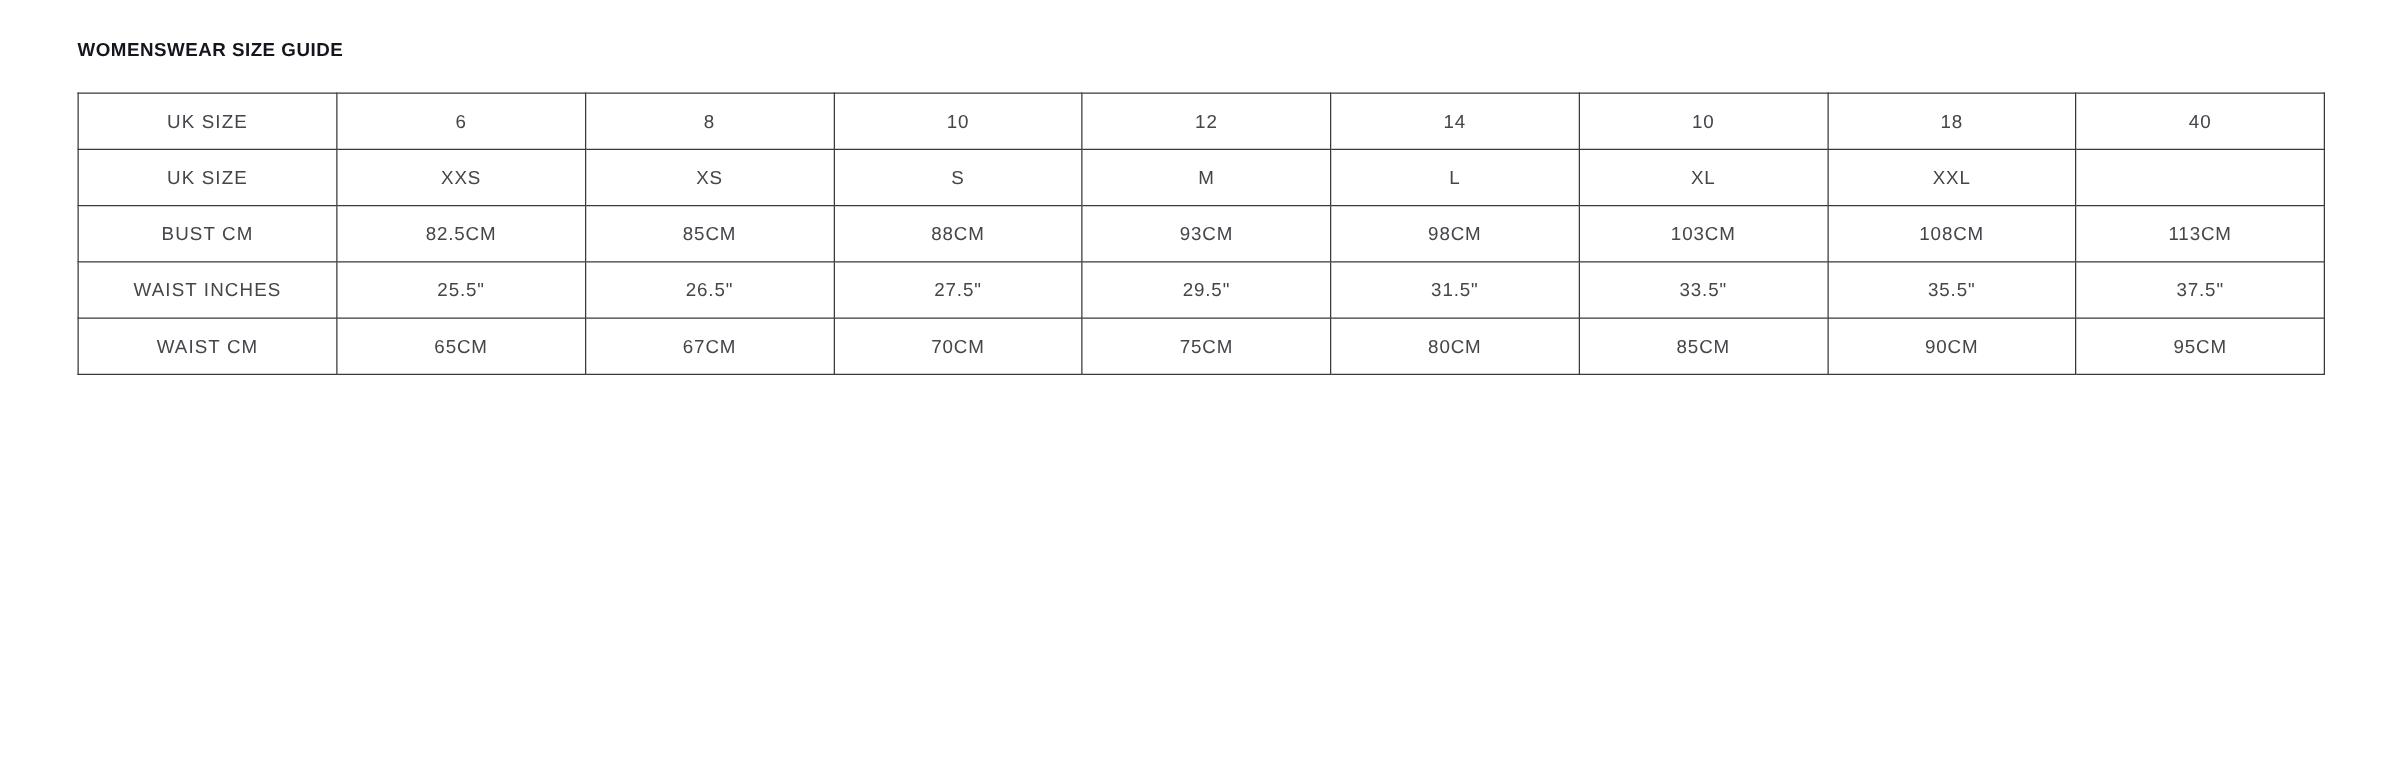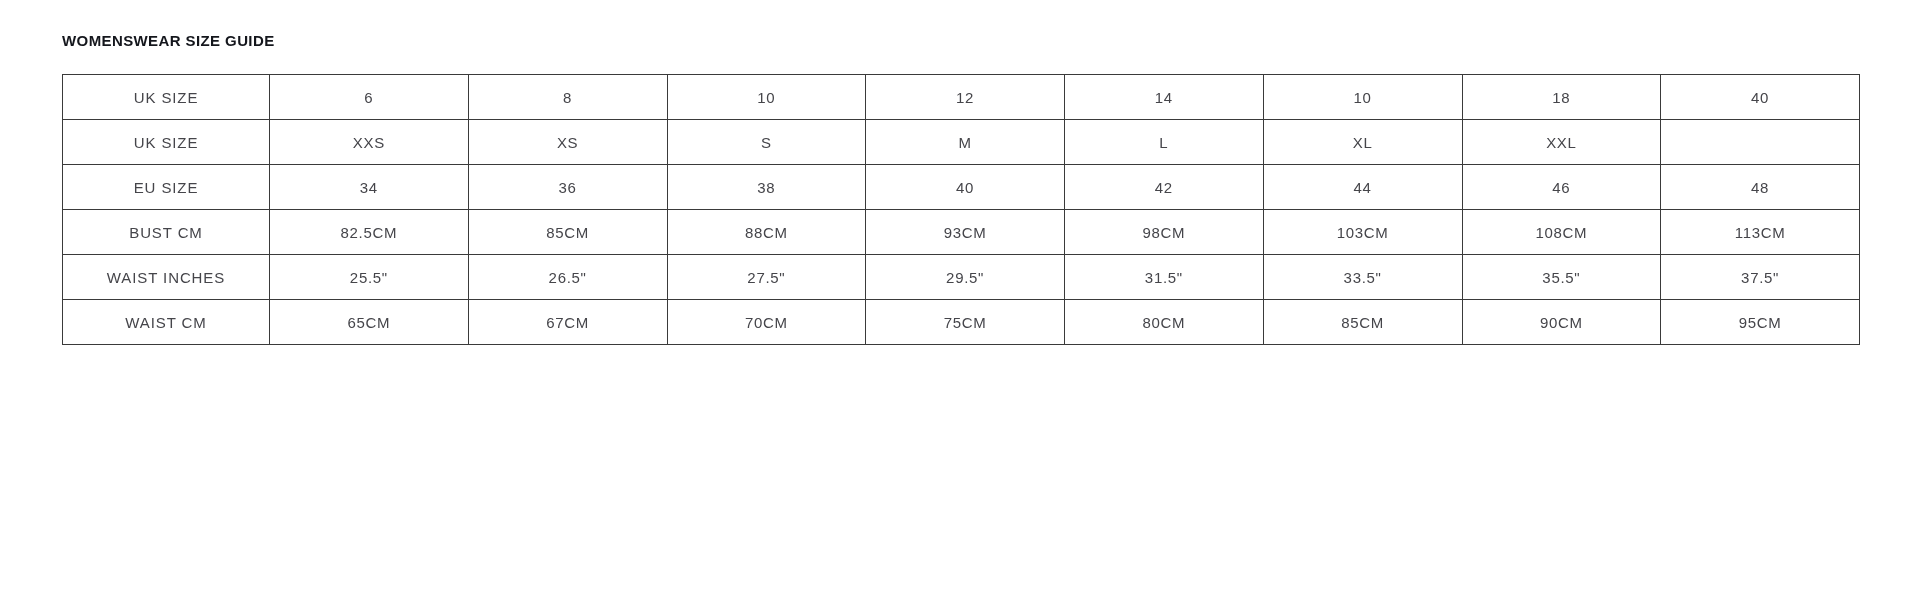--- a/index.html
+++ b/index.html
@@ -111,31 +111,20 @@
             <td>XXS</td>
             <td>XS</td>
             <td>S</td>
             <td>M</td>
             <td>L</td>
             <td>XL</td>
             <td>XXL</td>
             <td class="empty-cell"></td>
           </tr>
           <tr>
-            <td class="row-label">EU SIZE</td>
-            <td>34</td>
-            <td>36</td>
-            <td>38</td>
-            <td>40</td>
-            <td>42</td>
-            <td>44</td>
-            <td>46</td>
-            <td>48</td>
-          </tr>
-          <tr>
             <td class="row-label">BUST CM</td>
             <td>82.5CM</td>
             <td>85CM</td>
             <td>88CM</td>
             <td>93CM</td>
             <td>98CM</td>
             <td>103CM</td>
             <td>108CM</td>
             <td>113CM</td>
           </tr>

